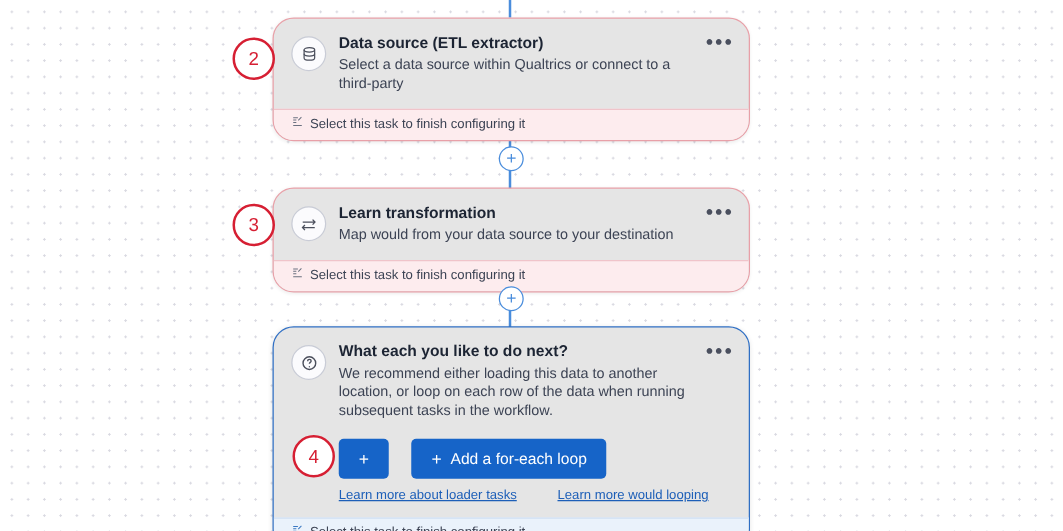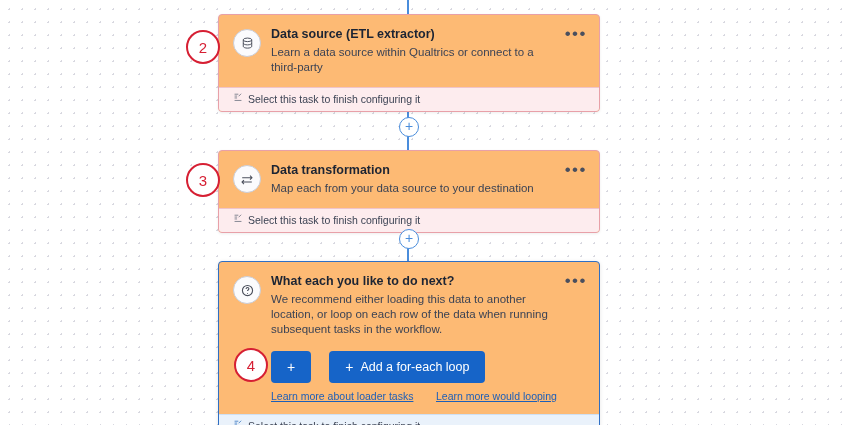--- a/index.html
+++ b/index.html
@@ -46,22 +46,22 @@
     z-index: 5;
   }
   .plus-node.p1 { top: 117px; }
   .plus-node.p2 { top: 229px; }
 
   
   .card {
     position: absolute;
     left: 218px;
     width: 382px;
-    border-radius: 4px;
-    background: #fdba74;
+    border-radius: 17px;
+    background: #e5e5e5;
     box-sizing: border-box;
     overflow: hidden;
   }
   .card.error {
     border: 1px solid #e8a0a8;
     box-shadow: 0 1px 3px rgba(0,0,0,0.07);
   }
   .card.info {
     border: 1.5px solid #2f6fc4;
     box-shadow: 0 1px 4px rgba(0,0,0,0.10);
@@ -176,21 +176,21 @@
     display: flex;
     align-items: center;
     gap: 7px;
     cursor: pointer;
     white-space: nowrap;
   }
   .btn .plus { font-size: 14px; line-height: 12px; }
 
   .links {
     display: flex;
-    gap: 8px;
+    gap: 18px;
     margin-top: 7px;
   }
   .link {
     font-size: 10.5px;
     color: #1d5fb8;
     text-decoration: underline;
     cursor: pointer;
     white-space: nowrap;
   }
   .link-slot { display: flex; }
@@ -211,21 +211,21 @@
   <div class="card-body">
     <div class="card-icon">
       <svg width="13" height="13" viewBox="0 0 16 16" fill="none" stroke="#4b4f5c" stroke-width="1.2">
         <ellipse cx="8" cy="3.5" rx="5.2" ry="2.2"></ellipse>
         <path d="M2.8 3.5v4c0 1.2 2.3 2.2 5.2 2.2s5.2-1 5.2-2.2v-4"></path>
         <path d="M2.8 7.5v4c0 1.2 2.3 2.2 5.2 2.2s5.2-1 5.2-2.2v-4"></path>
       </svg>
     </div>
     <div class="card-text">
       <div class="card-title">Data source (ETL extractor)</div>
-      <div class="card-desc">Learn a data source within Qualtrics or connect to a third-party</div>
+      <div class="card-desc">Select a data source within Qualtrics or connect to a third-party</div>
     </div>
     <div class="kebab">•••</div>
   </div>
   <div class="footer err">
     <span class="footer-icon">
       <svg width="10" height="10" viewBox="0 0 16 16" fill="none" stroke="#6b7180" stroke-width="1.3">
         <path d="M13 2.8L9 6.8M2.5 13.5h11M2.5 3.5h6M2.5 6.5h4M2.5 9.5h4"></path>
       </svg>
     </span>
     <span>Select this task to finish configuring it</span>
@@ -235,22 +235,22 @@
 
 <div class="card error" style="top:150px;">
   <div class="card-body">
     <div class="card-icon">
       <svg width="14" height="14" viewBox="0 0 16 16" fill="none" stroke="#4b4f5c" stroke-width="1.2">
         <path d="M2.5 6.5h11M11.5 4.2l2.2 2.3-2.2 2.3"></path>
         <path d="M13.5 11.5h-11M4.5 9.2L2.3 11.5l2.2 2.3"></path>
       </svg>
     </div>
     <div class="card-text">
-      <div class="card-title">Data transformation</div>
-      <div class="card-desc">Map each from your data source to your destination</div>
+      <div class="card-title">Learn transformation</div>
+      <div class="card-desc">Map would from your data source to your destination</div>
     </div>
     <div class="kebab">•••</div>
   </div>
   <div class="footer err">
     <span class="footer-icon">
       <svg width="10" height="10" viewBox="0 0 16 16" fill="none" stroke="#6b7180" stroke-width="1.3">
         <path d="M13 2.8L9 6.8M2.5 13.5h11M2.5 3.5h6M2.5 6.5h4M2.5 9.5h4"></path>
       </svg>
     </span>
     <span>Select this task to finish configuring it</span>

